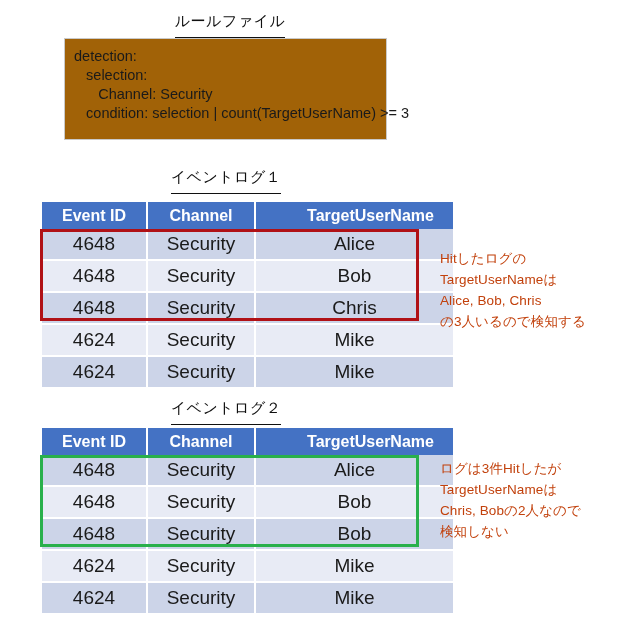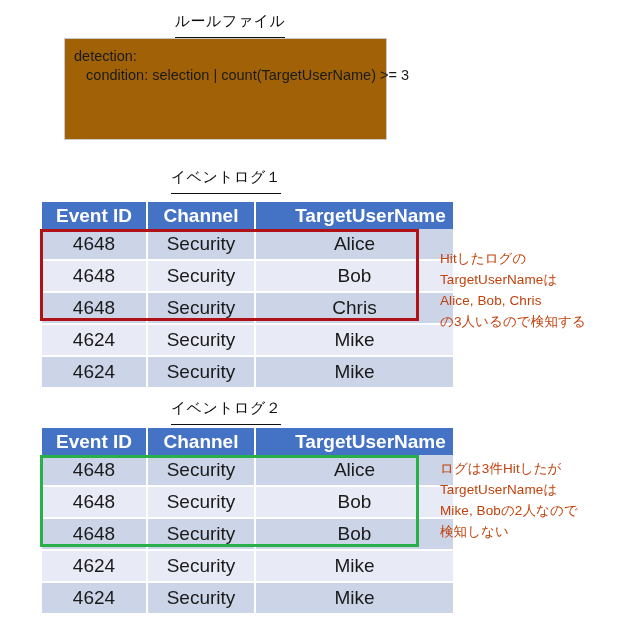--- a/index.html
+++ b/index.html
@@ -60,21 +60,21 @@
     position: absolute;
     width: 375px;
     border-collapse: separate;
     border-spacing: 0;
     table-layout: fixed;
   }
   .log-table th {
     background: #4472c4;
     color: #ffffff;
     font-weight: bold;
-    font-size: 19px;
+    font-size: 16px;
     height: 27px;
     padding: 0;
     text-align: center;
     border-right: 2px solid #ffffff;
     border-bottom: 0;
   }
   .log-table th:last-child { border-right: 0; padding-left: 32px; }
 
   .log-table td {
     font-size: 19px;
@@ -116,20 +116,22 @@
 </head>
 <body>
 
 <div class="section-title" style="left:0; top:12px; width:460px;">
   <span>ルールファイル</span>
 </div>
 
 <div id="rule-box">
   <div id="rule-lines">
     <div class="rule-line">detection:</div>
+    <div class="rule-line">   selection:</div>
+    <div class="rule-line">      Channel: Security</div>
     <div class="rule-line">   condition: selection | count(TargetUserName) &gt;= 3</div>
   </div>
 </div>
 
 <div class="section-title" style="left:0; top:168px; width:452px;">
   <span>イベントログ１</span>
 </div>
 
 <table class="log-table" style="left:42px; top:202px;">
   <thead>
@@ -213,14 +215,14 @@
       <td>Security</td>
       <td>Mike</td>
     </tr>
   </tbody>
 </table>
 
 <div class="highlight-box highlight-green" style="left:40px; top:455px; width:379px; height:92px;"></div>
 
 <div class="annotation" style="left:440px; top:458px; width:200px;">ログは3件Hitしたが
 TargetUserNameは
-Mike, Bobの2人なので
+Chris, Bobの2人なので
 検知しない</div>
 
 </body></html>

